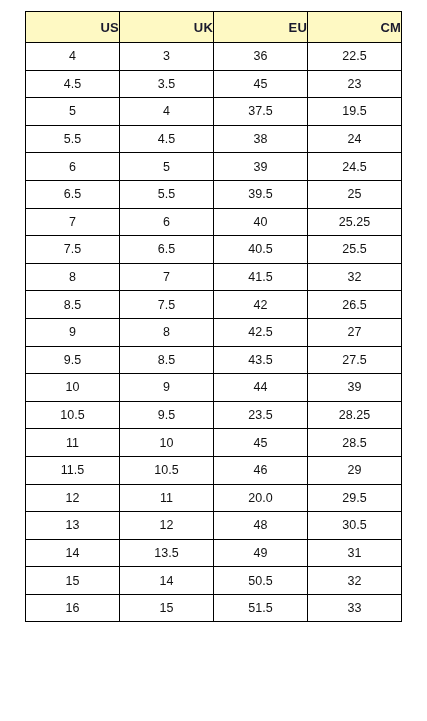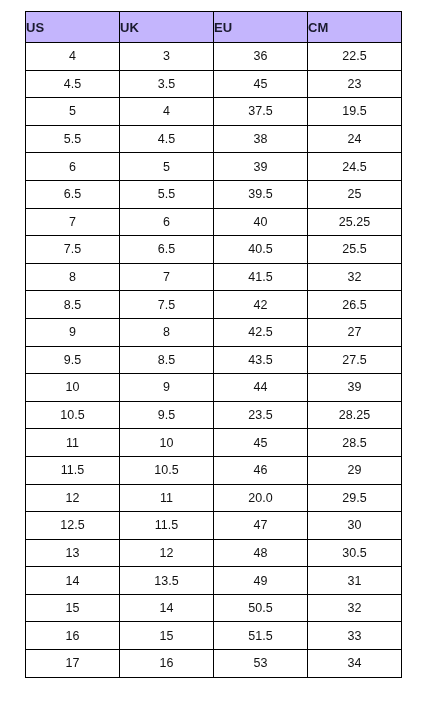--- a/index.html
+++ b/index.html
@@ -26,27 +26,27 @@
     width: 376px;
     border: 1px solid #000000;
   }
   table.size-chart col.c-us,
   table.size-chart col.c-uk,
   table.size-chart col.c-eu,
   table.size-chart col.c-cm {
     width: 94px;
   }
   table.size-chart th {
-    background: #c4b5fd;
+    background: #fef9c3;
     border: 1px solid #000000;
     height: 30px;
     font-size: 13px;
     font-weight: bold;
     color: #1a1a2e;
-    text-align: left;
+    text-align: right;
     vertical-align: middle;
     letter-spacing: 0.2px;
     padding: 0;
   }
   table.size-chart td {
     background: #ffffff;
     border: 1px solid #000000;
     height: 26.6px;
     font-size: 12.5px;
     font-weight: normal;
@@ -172,26 +172,20 @@
           <td>46</td>
           <td>29</td>
         </tr>
         <tr>
           <td>12</td>
           <td>11</td>
           <td>20.0</td>
           <td>29.5</td>
         </tr>
         <tr>
-          <td>12.5</td>
-          <td>11.5</td>
-          <td>47</td>
-          <td>30</td>
-        </tr>
-        <tr>
           <td>13</td>
           <td>12</td>
           <td>48</td>
           <td>30.5</td>
         </tr>
         <tr>
           <td>14</td>
           <td>13.5</td>
           <td>49</td>
           <td>31</td>
@@ -200,22 +194,16 @@
           <td>15</td>
           <td>14</td>
           <td>50.5</td>
           <td>32</td>
         </tr>
         <tr>
           <td>16</td>
           <td>15</td>
           <td>51.5</td>
           <td>33</td>
-        </tr>
-        <tr>
-          <td>17</td>
-          <td>16</td>
-          <td>53</td>
-          <td>34</td>
         </tr>
       </tbody>
   </table>
 </div>
 
 </body></html>

